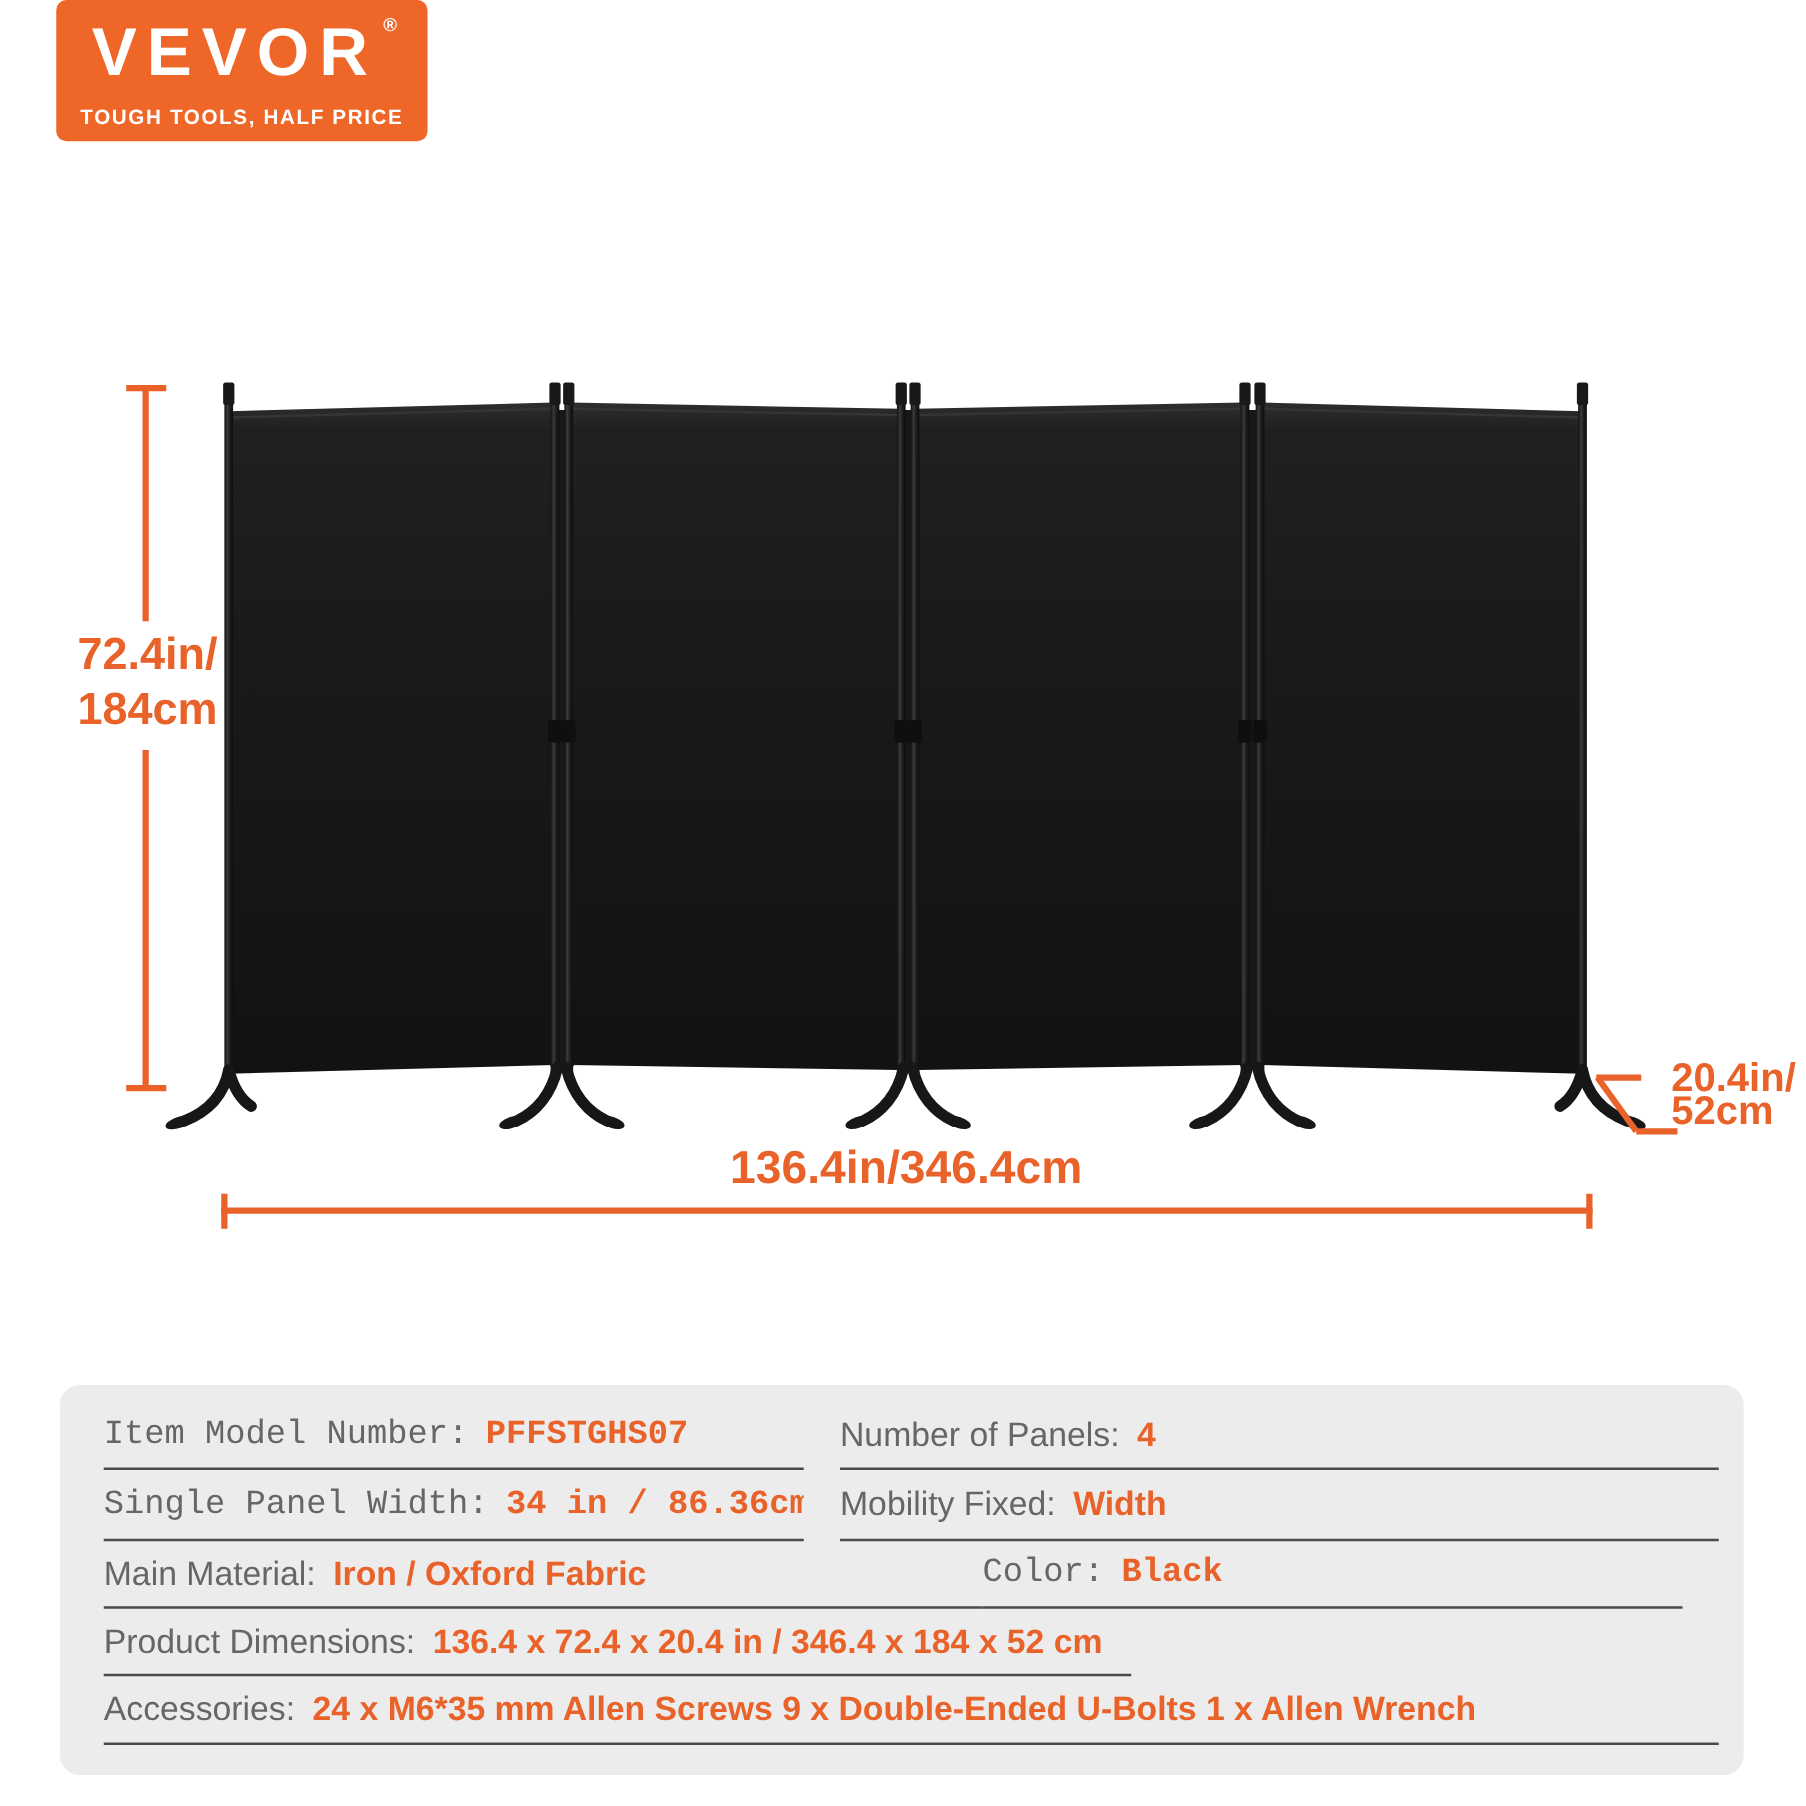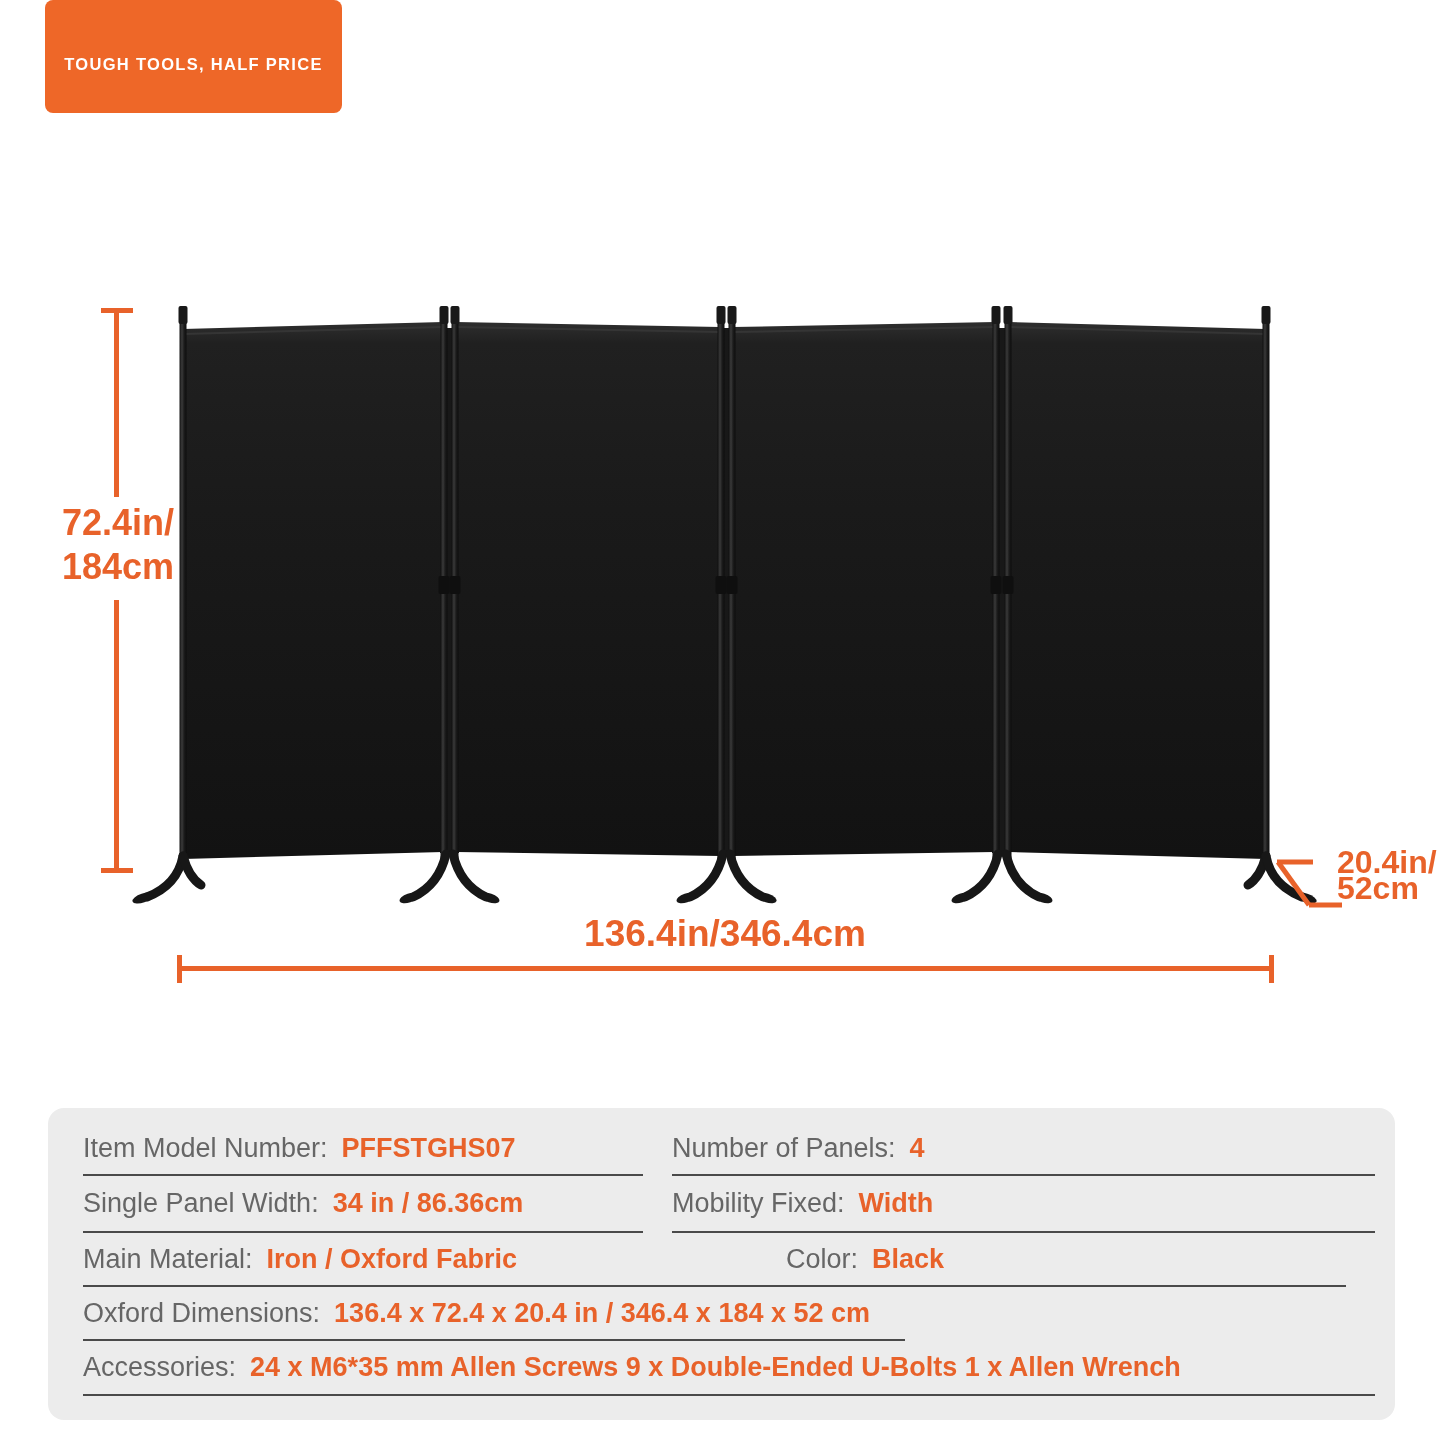--- a/index.html
+++ b/index.html
@@ -44,34 +44,38 @@
     position:absolute;left:48px;top:1108px;width:1347px;height:312px;
     background:var(--table-bg);border-radius:16px;box-sizing:border-box;
     padding:14px 20px 0 35px;
   }
   .spec-row{display:flex;width:100%;}
   .row-h1{height:54px;} .row-h2{height:57px;} .row-h3{height:54px;} .row-h4{height:54px;} .row-h5{height:55px;}
   .spec-cell{
     display:flex;align-items:center;border-bottom:2px solid var(--divider);
     height:100%;box-sizing:border-box;overflow:hidden;white-space:nowrap;
   }
-  .cell-a{flex:0 0 560px;margin-right:29px;}
+  .cell-a{flex:0 0 560px;margin-right:29px;font-family:Liberation Mono, monospace;}
   .cell-b{flex:1 1 auto;}
   .cell-a-wide{flex:0 0 822px;margin-right:38px;}
   .cell-b-indent{flex:1 1 auto;padding-left:42px;}
   .cell-full{flex:1 1 auto;text-align:center;}
   .spec-label{color:var(--label-gray);font-size:27px;font-weight:400;}
   .spec-value{color:var(--accent);font-size:27px;font-weight:700;margin-left:14px;}
 </style>
 </head>
 <body>
 
 <div class="canvas">
 
   <div class="logo">
+    <div class="logo-brand">
+      <span>VEVOR</span>
+      <span class="logo-reg">®</span>
+    </div>
     <div class="logo-tagline">TOUGH TOOLS, HALF PRICE</div>
   </div>
 
   <svg class="product-svg" viewBox="0 0 1445 1445" xmlns="http://www.w3.org/2000/svg">
     <defs>
       <linearGradient id="fabricGrad" x1="0" y1="0" x2="0" y2="1">
         <stop offset="0" stop-color="#2e2e2e"></stop>
         <stop offset="0.04" stop-color="#202020"></stop>
         <stop offset="0.35" stop-color="#1a1a1a"></stop>
         <stop offset="1" stop-color="#121212"></stop>
@@ -206,21 +210,21 @@
         <span class="spec-label">Main Material:</span>
         <span class="spec-value">Iron / Oxford Fabric</span>
       </div>
       <div class="spec-cell cell-a">
         <span class="spec-label">Color:</span>
         <span class="spec-value">Black</span>
       </div>
     </div>
     <div class="spec-row row-h4">
       <div class="spec-cell cell-a-wide">
-        <span class="spec-label">Oxford Dimensions:</span>
+        <span class="spec-label">Product Dimensions:</span>
         <span class="spec-value">136.4 x 72.4 x 20.4 in / 346.4 x 184 x 52 cm</span>
       </div>
     </div>
     <div class="spec-row row-h5">
       <div class="spec-cell cell-full">
         <span class="spec-label">Accessories:</span>
         <span class="spec-value">24 x M6*35 mm Allen Screws 9 x Double-Ended U-Bolts 1 x Allen Wrench</span>
       </div>
     </div>
   </div>

